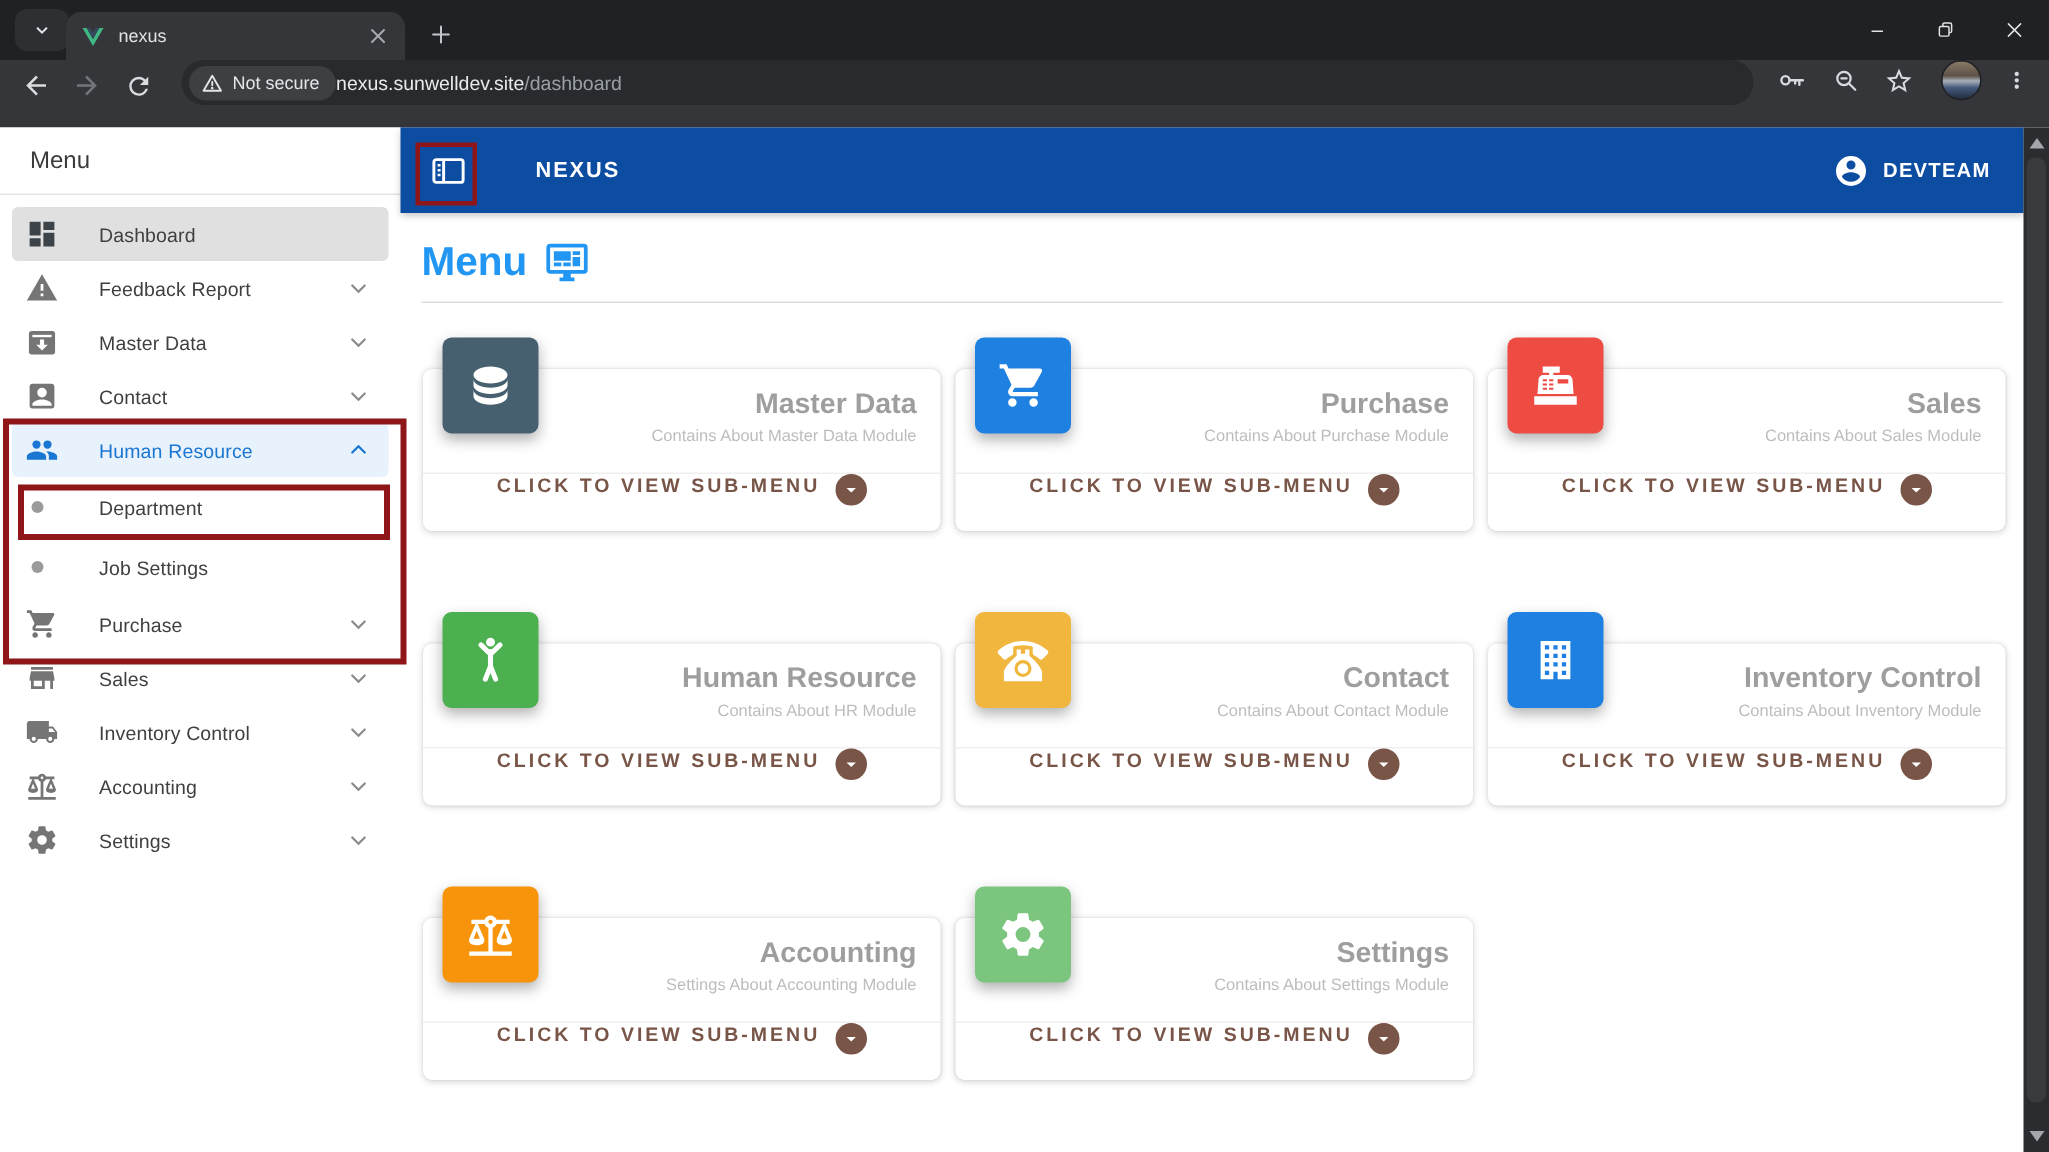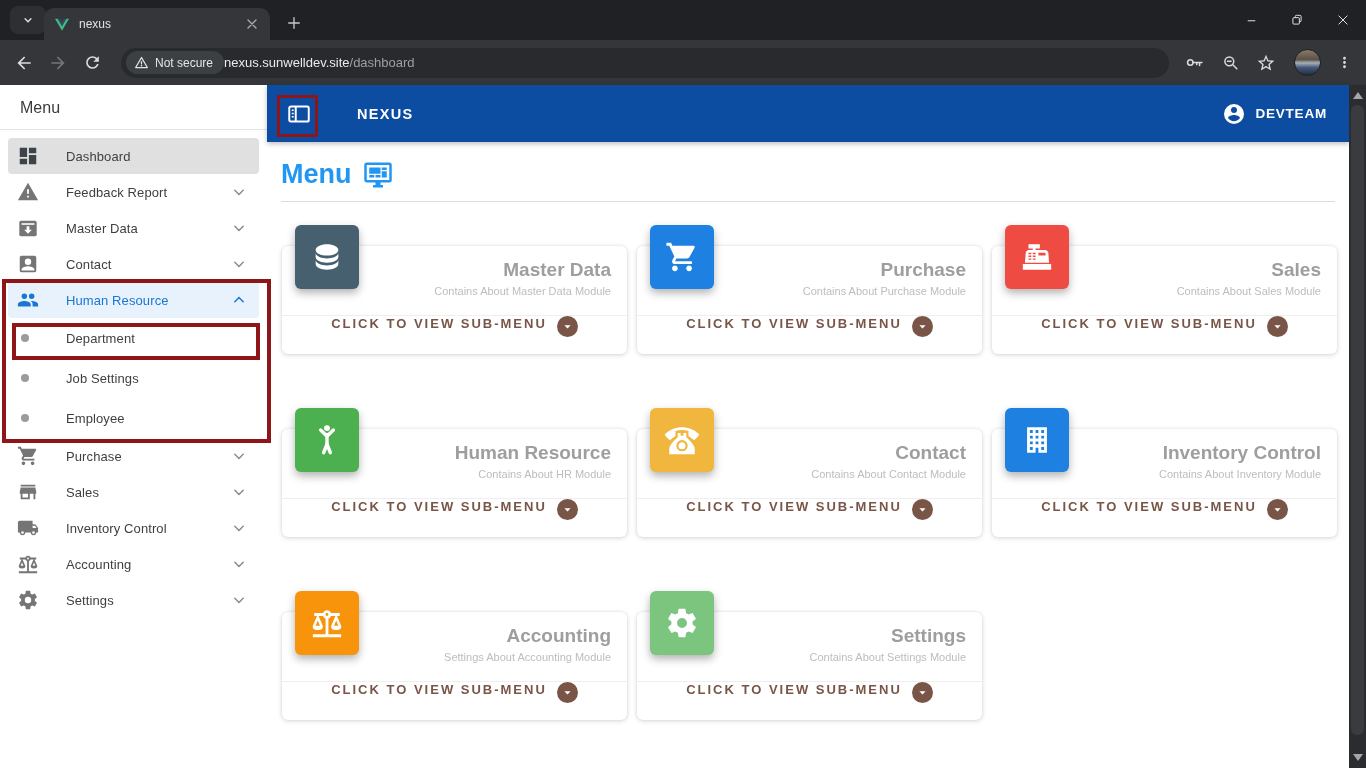--- a/index.html
+++ b/index.html
@@ -14,21 +14,21 @@
   .tab { position:absolute; left:44px; top:8px; width:226px; height:32px; background:#35363a;
          border-radius:10px 10px 0 0; display:flex; align-items:center; padding:0 10px; }
   .tab-title { color:#e0e2e5; font-size:12px; margin-left:9px; flex:1; }
   .tab-close { color:#a6aab0; width:16px; height:16px; }
   .new-tab { position:absolute; left:280px; top:9px; width:28px; height:28px; border-radius:50%;
              display:flex; align-items:center; justify-content:center; color:#c3c7cc; }
   .win-controls { position:absolute; right:0; top:0; height:40px; display:flex; }
   .win-btn { width:46px; height:40px; display:flex; align-items:center; justify-content:center; color:#e2e4e7; }
 
   .toolbar { position:absolute; left:0; top:40px; width:1366px; height:45px; background:#35363a;
-             display:flex; align-items:center; }
+             display:flex; align-items:flex-start; }
   .nav-btn { width:34px; height:34px; display:flex; align-items:center; justify-content:center;
              border-radius:50%; color:#dadce0; flex:none; }
   .nav-btn.disabled { color:#72767b; }
   .omnibox { flex:none; width:1048px; height:30px; margin-left:12px; border-radius:15px; background:#282a2d;
              display:flex; align-items:center; padding:0 12px 0 5px; }
   .chip { height:23px; border-radius:12px; background:#3c4043; display:flex; align-items:center;
           padding:0 11px 0 8px; color:#e3e5e8; font-size:12px; gap:6px; flex:none; }
   .chip svg { width:15px; height:15px; }
   .url { font-size:13px; white-space:nowrap; }
   .url .domain { color:#e8eaed; }
@@ -278,24 +278,20 @@
         </span>
       </div>
       <div class="ssub">
         <span class="bullet"></span>
         <span class="slabel">Department</span>
       </div>
       <div class="ssub">
         <span class="bullet"></span>
         <span class="slabel">Job Settings</span>
       </div>
-      <div class="ssub">
-        <span class="bullet"></span>
-        <span class="slabel">Employee</span>
-      </div>
       <div class="srow">
         <span class="sicon">
           <svg viewBox="0 0 24 24">
             <path fill="currentColor" d="M17,18C15.89,18 15,18.89 15,20A2,2 0 0,0 17,22A2,2 0 0,0 19,20C19,18.89 18.1,18 17,18M1,2V4H3L6.6,11.59L5.24,14.04C5.09,14.32 5,14.65 5,15A2,2 0 0,0 7,17H19V15H7.42A0.25,0.25 0 0,1 7.17,14.75C7.17,14.7 7.18,14.66 7.2,14.63L8.1,13H15.55C16.3,13 16.96,12.58 17.3,11.97L20.88,5.5C20.95,5.34 21,5.17 21,5A1,1 0 0,0 20,4H5.21L4.27,2M7,18C5.89,18 5,18.89 5,20A2,2 0 0,0 7,22A2,2 0 0,0 9,20C9,18.89 8.1,18 7,18Z"></path>
           </svg>
         </span>
         <span class="slabel">Purchase</span>
         <span class="schev">
           <svg viewBox="0 0 24 24" fill="none" stroke="currentColor" stroke-width="1.8" stroke-linecap="round">
             <path d="M7 10l5 5 5-5"></path>

